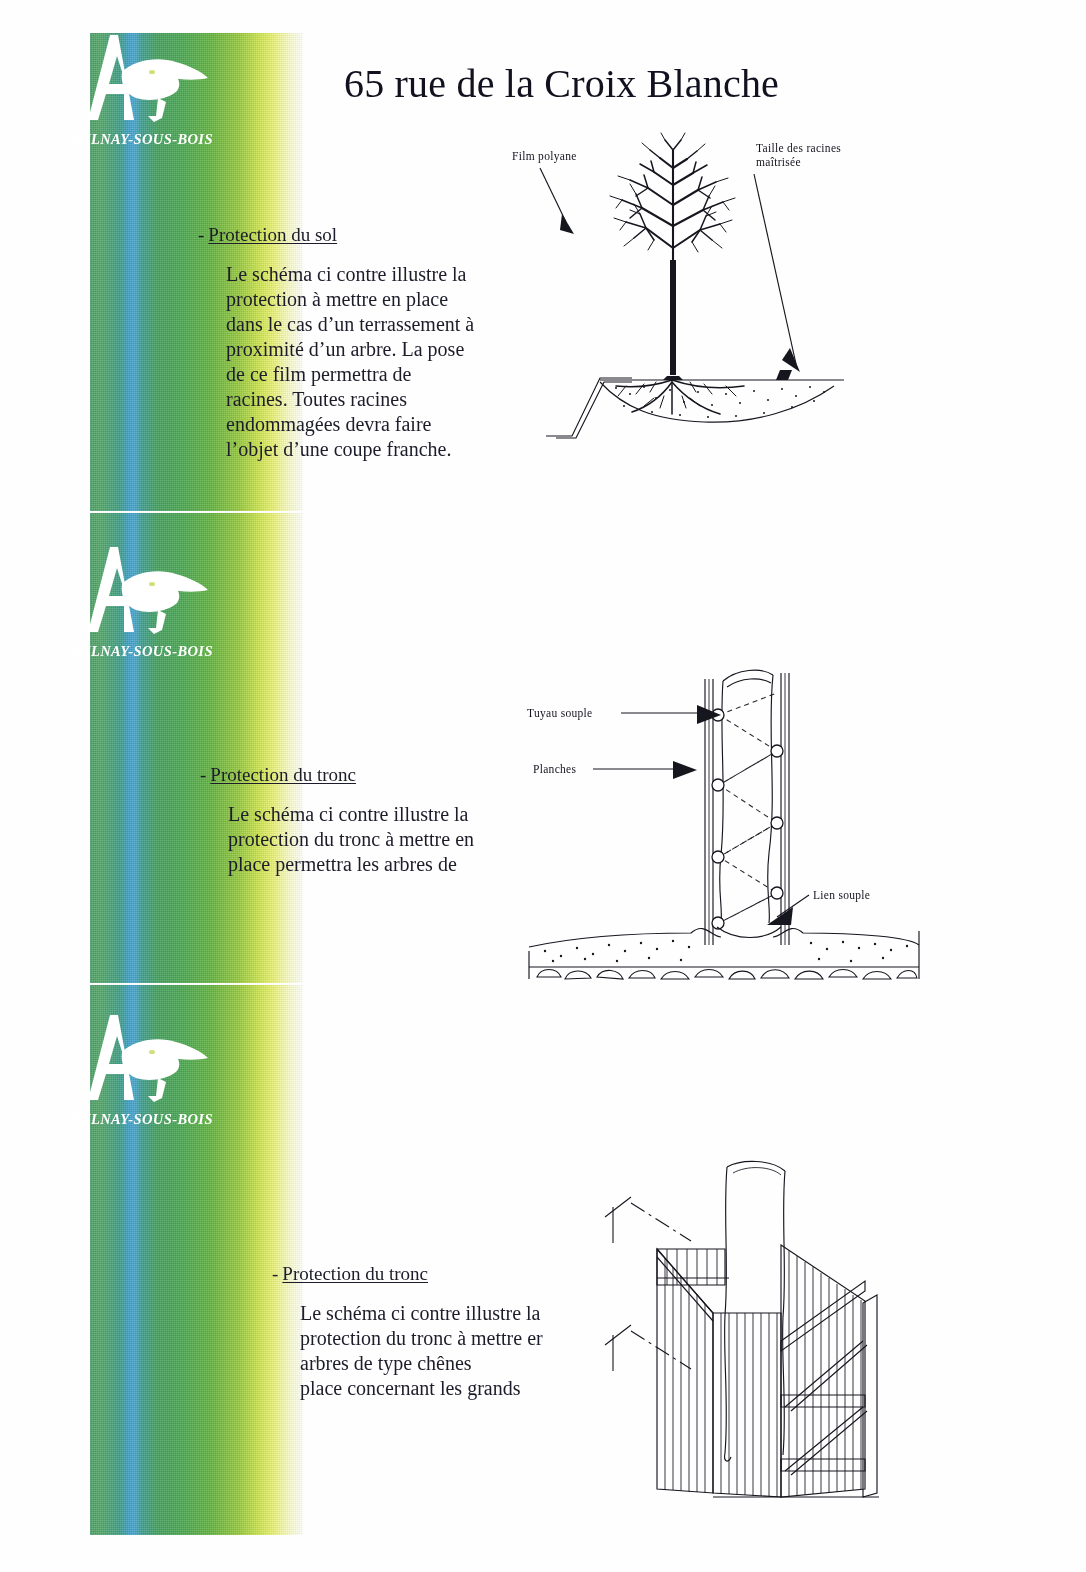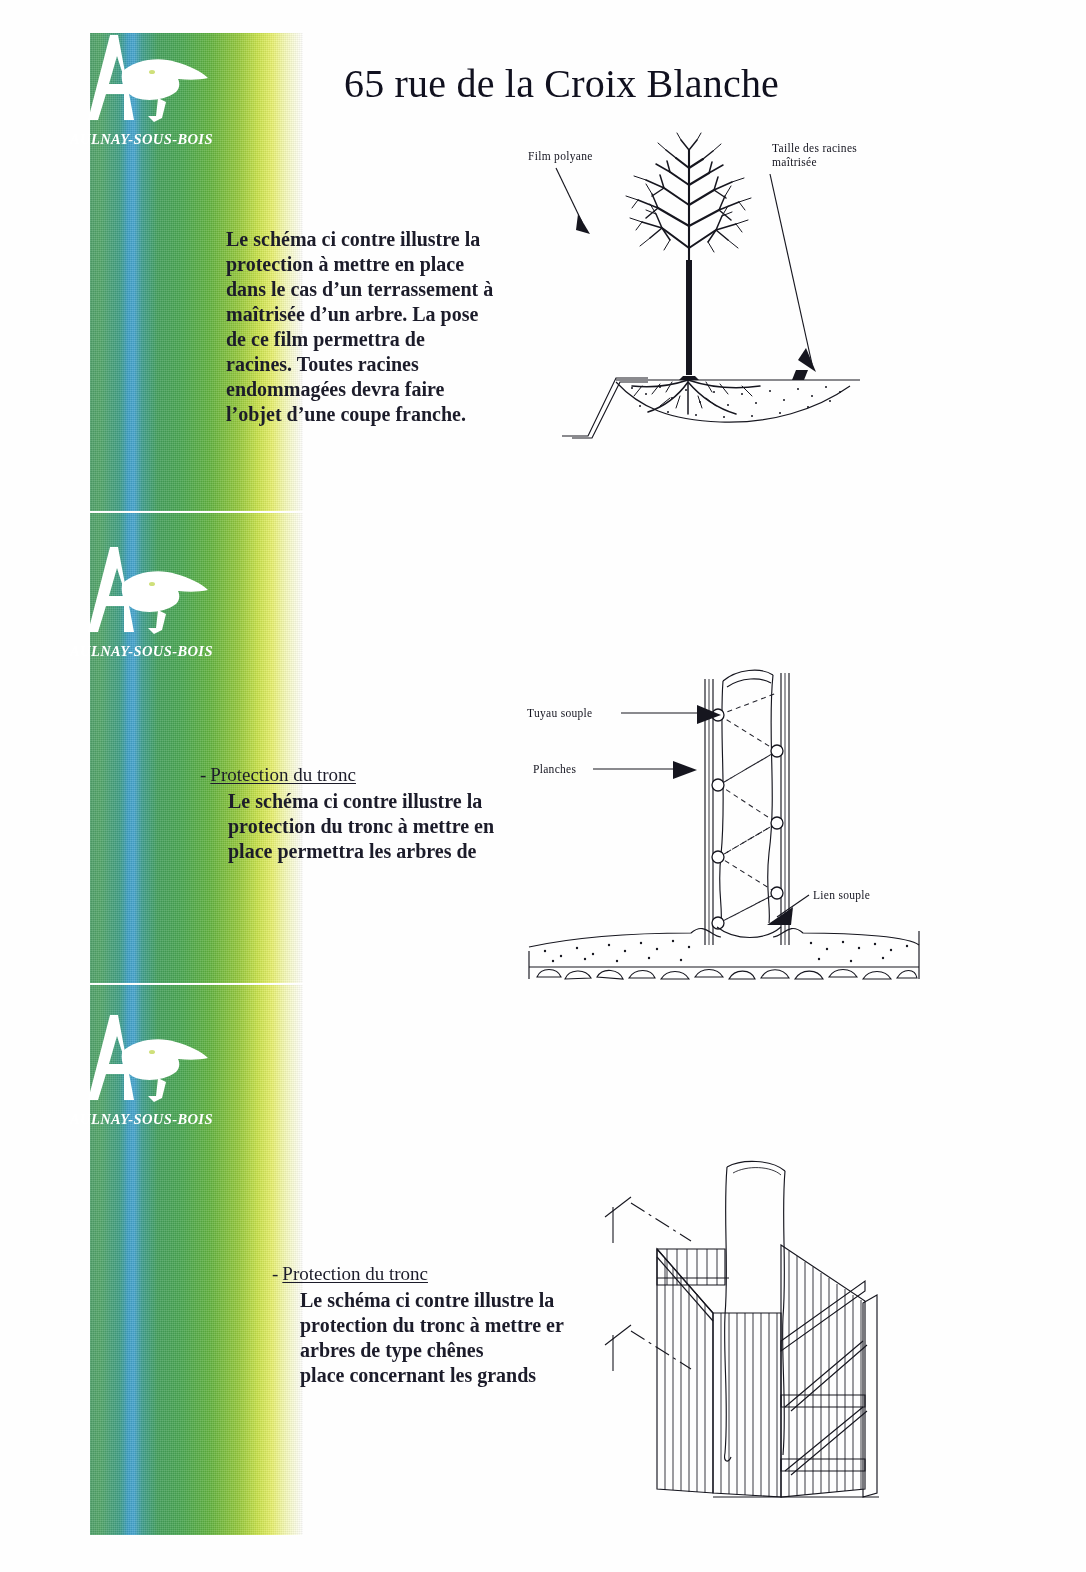--- a/index.html
+++ b/index.html
@@ -79,24 +79,23 @@
     font-size: 19px;
     line-height: 1.15;
     white-space: nowrap;
     color: #1c1c2a;
   }
   .heading .dash { margin-right: 4px; }
   .heading .label { text-decoration: underline; text-underline-offset: 2px; }
   .para {
     font-size: 20px;
     line-height: 25px;
-    margin-top: 3px;
+    margin-top: 16px;
     margin-left: 28px;
     color: #1c1c2a;
-    font-weight: bold;
   }
   .para span { display: block; white-space: nowrap; }
 
   #block-1 { left: 198px; top: 224px; }
   #block-1 .para { width: 300px; }
   #block-2 { left: 200px; top: 764px; }
   #block-2 .para { width: 295px; }
   #block-3 { left: 272px; top: 1263px; }
   #block-3 .para { width: 290px; }
 
@@ -106,21 +105,21 @@
     left: 344px; top: 60px;
     font-size: 40px;
     letter-spacing: .2px;
     white-space: nowrap;
     color: #11111f;
     z-index: 5;
   }
 
   
   .figure { position: absolute; z-index: 3; }
-  #figure-1 { left: 520px; top: 130px;  width: 420px; height: 330px; }
+  #figure-1 { left: 504px; top: 130px;  width: 420px; height: 330px; }
   #figure-2 { left: 515px; top: 645px;  width: 420px; height: 345px; }
   #figure-3 { left: 595px; top: 1145px; width: 375px; height: 380px; }
   .figure svg { display: block; width: 100%; height: 100%; overflow: visible; }
 
   .fig-label {
     font-family: "Liberation Serif", "DejaVu Serif", serif;
     font-size: 11.5px;
     fill: #14141f;
     letter-spacing: .3px;
   }
@@ -147,25 +146,28 @@
         <path d="M96 78 L94 96 L86 96 L92 102 L100 98 L104 82 Z" fill="#ffffff"></path>
         <ellipse cx="90" cy="52" rx="3" ry="2" fill="#cfe07a"></ellipse>
       </g>
       <text x="8" y="124" class="wordmark" font-family="Liberation Serif, serif" font-size="14.5" font-style="italic" font-weight="bold" fill="#ffffff" letter-spacing=".4">AULNAY-SOUS-BOIS</text>
     </svg>
   </div>
 
   <div id="page-title">65 rue de la Croix Blanche</div>
 
   <div class="txtblock" id="block-1">
+    <div class="heading">
+      <span class="dash">-</span><span class="label">Protection du sol</span>
+    </div>
     <div class="para">
       <span>Le schéma ci contre illustre la</span>
       <span>protection à mettre en place</span>
       <span>dans le cas d’un terrassement à</span>
-      <span>maîtrisée d’un arbre. La pose</span>
+      <span>proximité d’un arbre. La pose</span>
       <span>de ce film permettra de</span>
       <span>racines. Toutes racines</span>
       <span>endommagées devra faire</span>
       <span>l’objet d’une coupe franche.</span>
     </div>
   </div>
 
   <div class="figure" id="figure-1">
     <svg viewBox="0 0 420 330">
 

